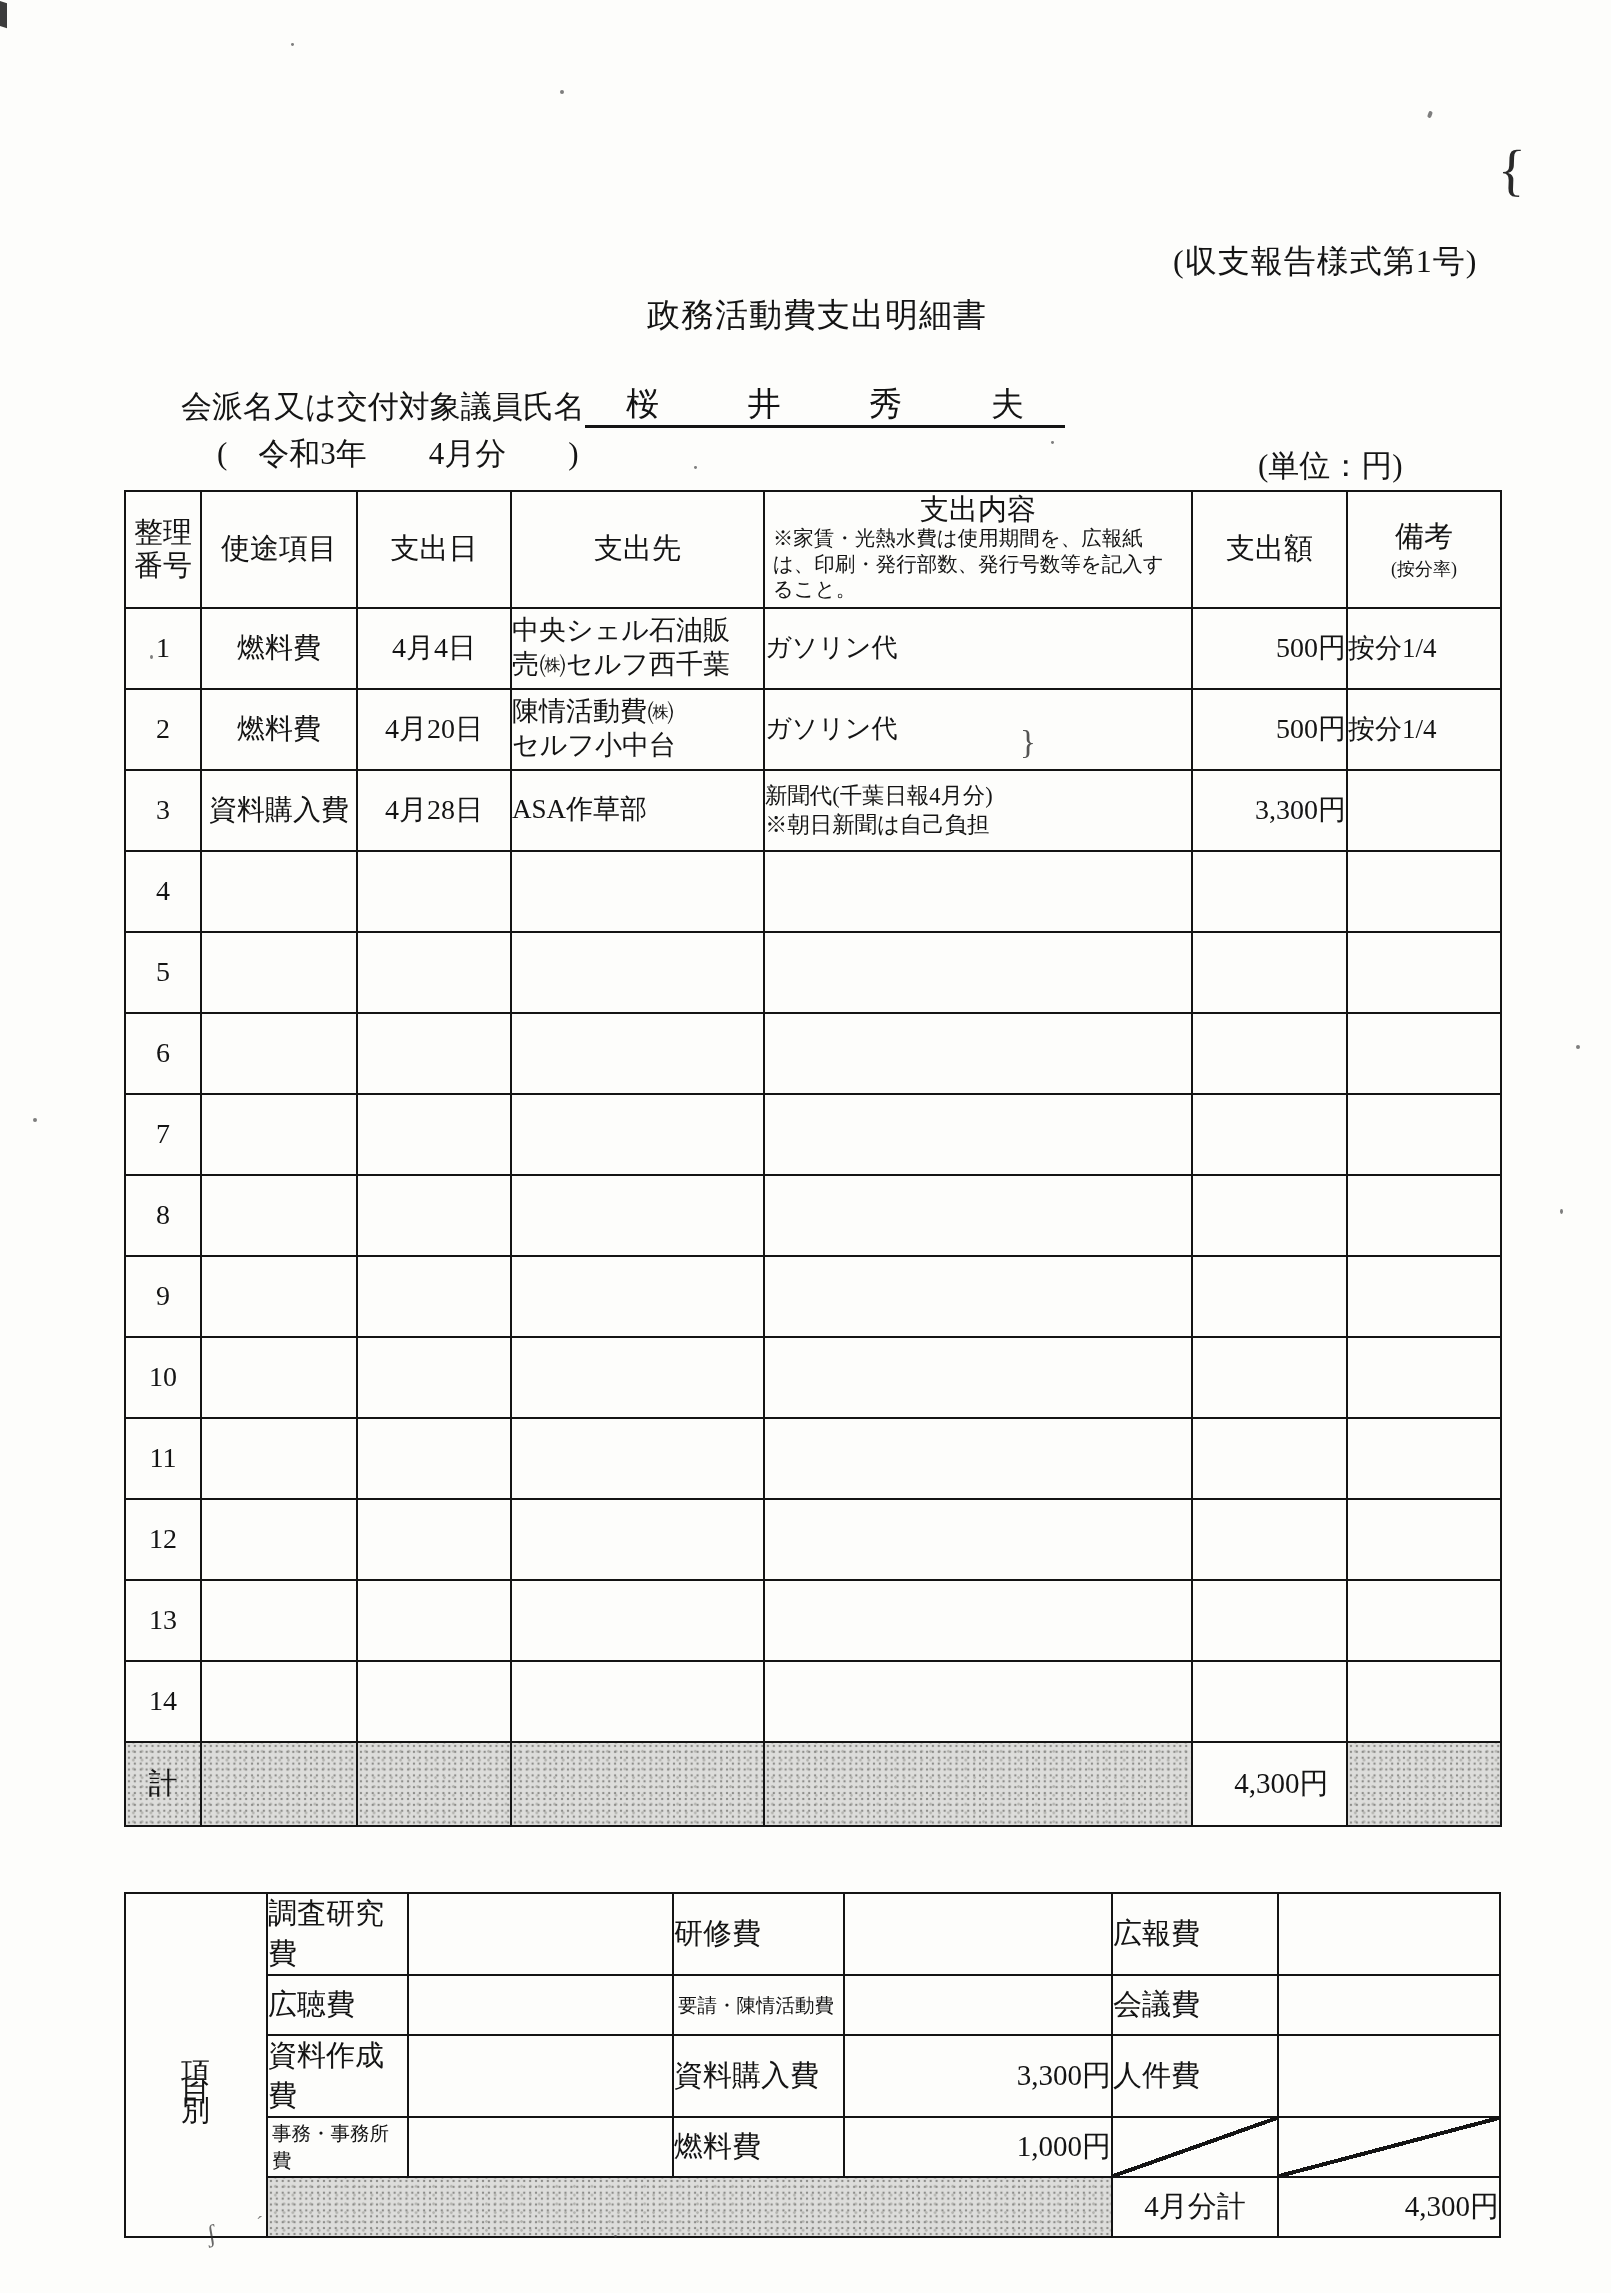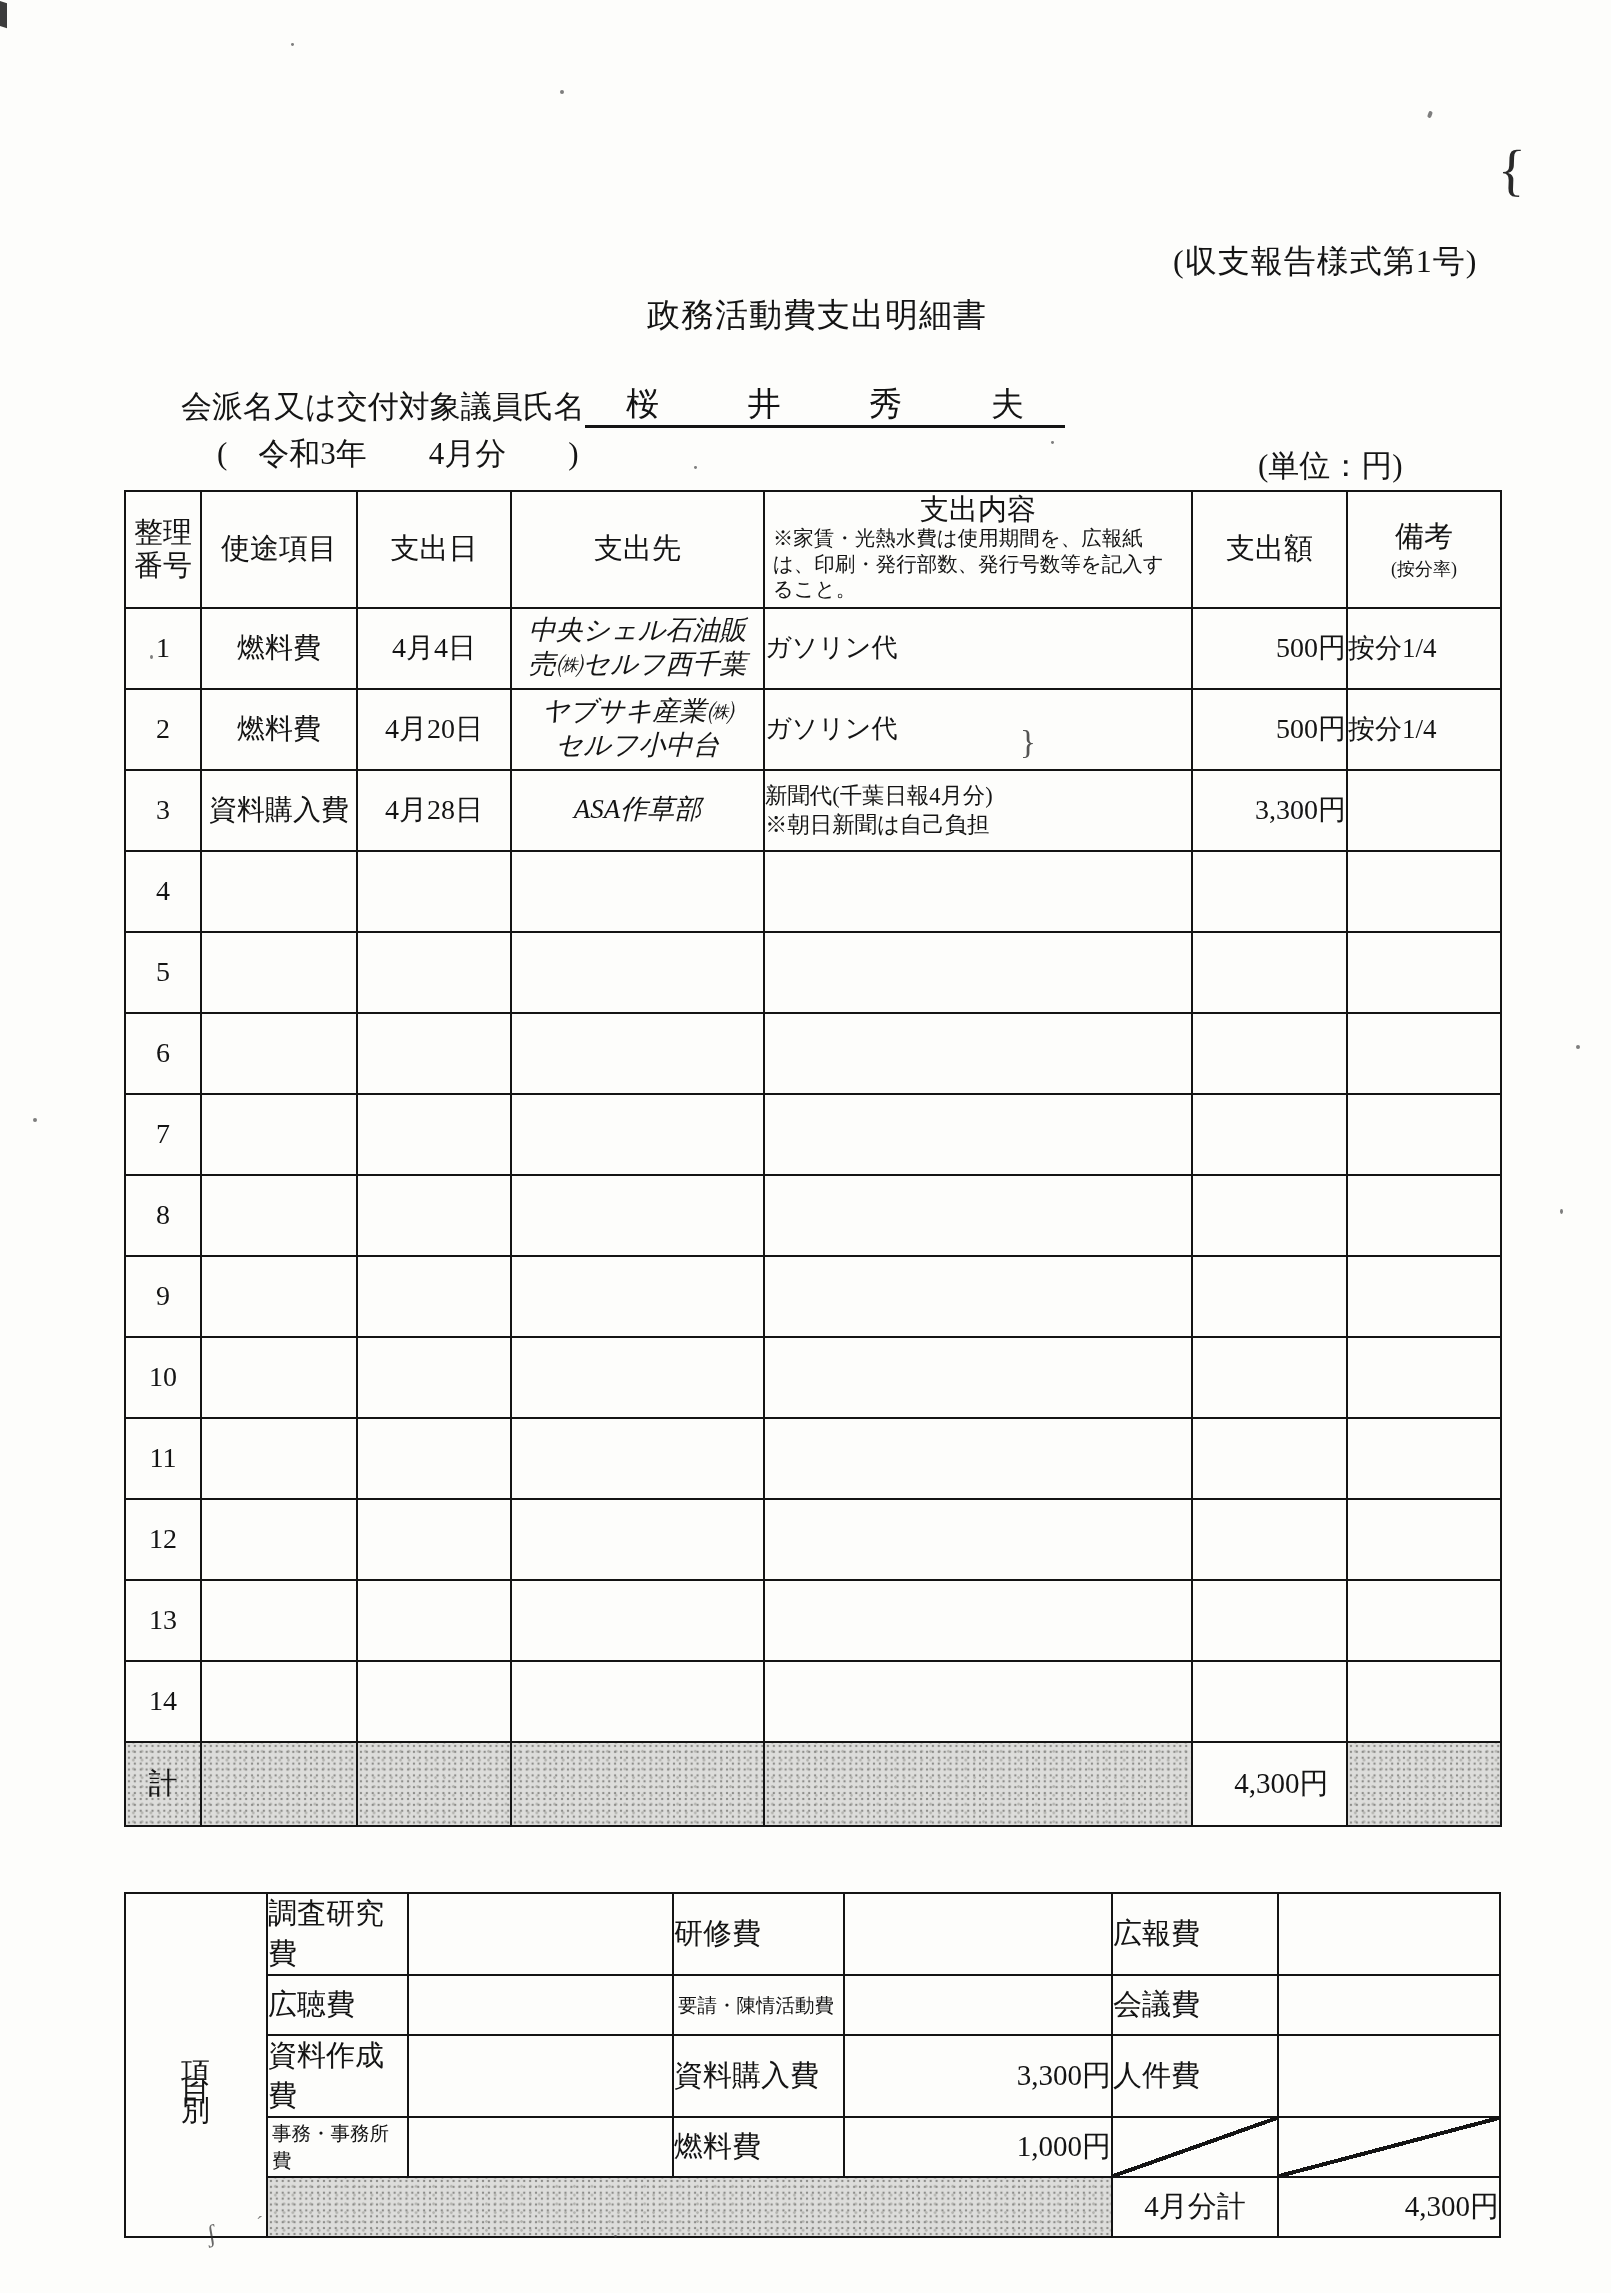--- a/index.html
+++ b/index.html
@@ -33,21 +33,21 @@
   .main-table tbody tr{height:81px;}
   .main-table tr.total-row{height:84px;}
   .main-table thead th{font-weight:normal;font-size:29px;text-align:center;}
   .th-no-inner{display:inline-block;width:62px;line-height:1.15;}
   .content-title{font-size:29px;text-align:center;line-height:1.1;margin-top:2px;}
   .content-note{font-size:20.5px;text-align:left;line-height:1.25;padding:0 7.8px 3.9px 7.8px;}
   .remarks-sub{font-size:18px;}
   .cell-no{text-align:center;font-size:28px;}
   .cell-item{text-align:center;font-size:28px;}
   .cell-date{text-align:center;font-size:28px;}
-  .cell-payee{text-align:center;font-size:27px;padding:2px 5.9px;white-space:pre-line;line-height:1.25;font-style:italic;}
+  .cell-payee{text-align:left;font-size:27px;padding:2px 5.9px;white-space:pre-line;line-height:1.25;}
   .cell-content{text-align:left;font-size:26px;padding:2px 7.8px;white-space:pre-line;line-height:1.3;}
   .cell-content.small{font-size:22.4px;}
   .cell-amount{text-align:right;font-size:28px;padding-right:9.8px;}
   .cell-remarks{text-align:left;font-size:27px;padding-left:5.9px;}
   .total-row .cell-amount{font-size:29px;padding-right:17.6px;}
   .total-row .cell-no{font-size:29px;}
 
   .hatch{
     background-color:#dddddb;
     background-image:
@@ -133,21 +133,21 @@
         <td class="cell-payee">中央シェル石油販
 売㈱セルフ西千葉</td>
         <td class="cell-content">ガソリン代</td>
         <td class="cell-amount">500円</td>
         <td class="cell-remarks">按分1/4</td>
       </tr>
       <tr>
         <td class="cell-no">2</td>
         <td class="cell-item">燃料費</td>
         <td class="cell-date">4月20日</td>
-        <td class="cell-payee">ヤブサキ産業㈱
+        <td class="cell-payee">陳情活動費㈱
 セルフ小中台</td>
         <td class="cell-content">ガソリン代</td>
         <td class="cell-amount">500円</td>
         <td class="cell-remarks">按分1/4</td>
       </tr>
       <tr>
         <td class="cell-no">3</td>
         <td class="cell-item">資料購入費</td>
         <td class="cell-date">4月28日</td>
         <td class="cell-payee">ASA作草部</td>

